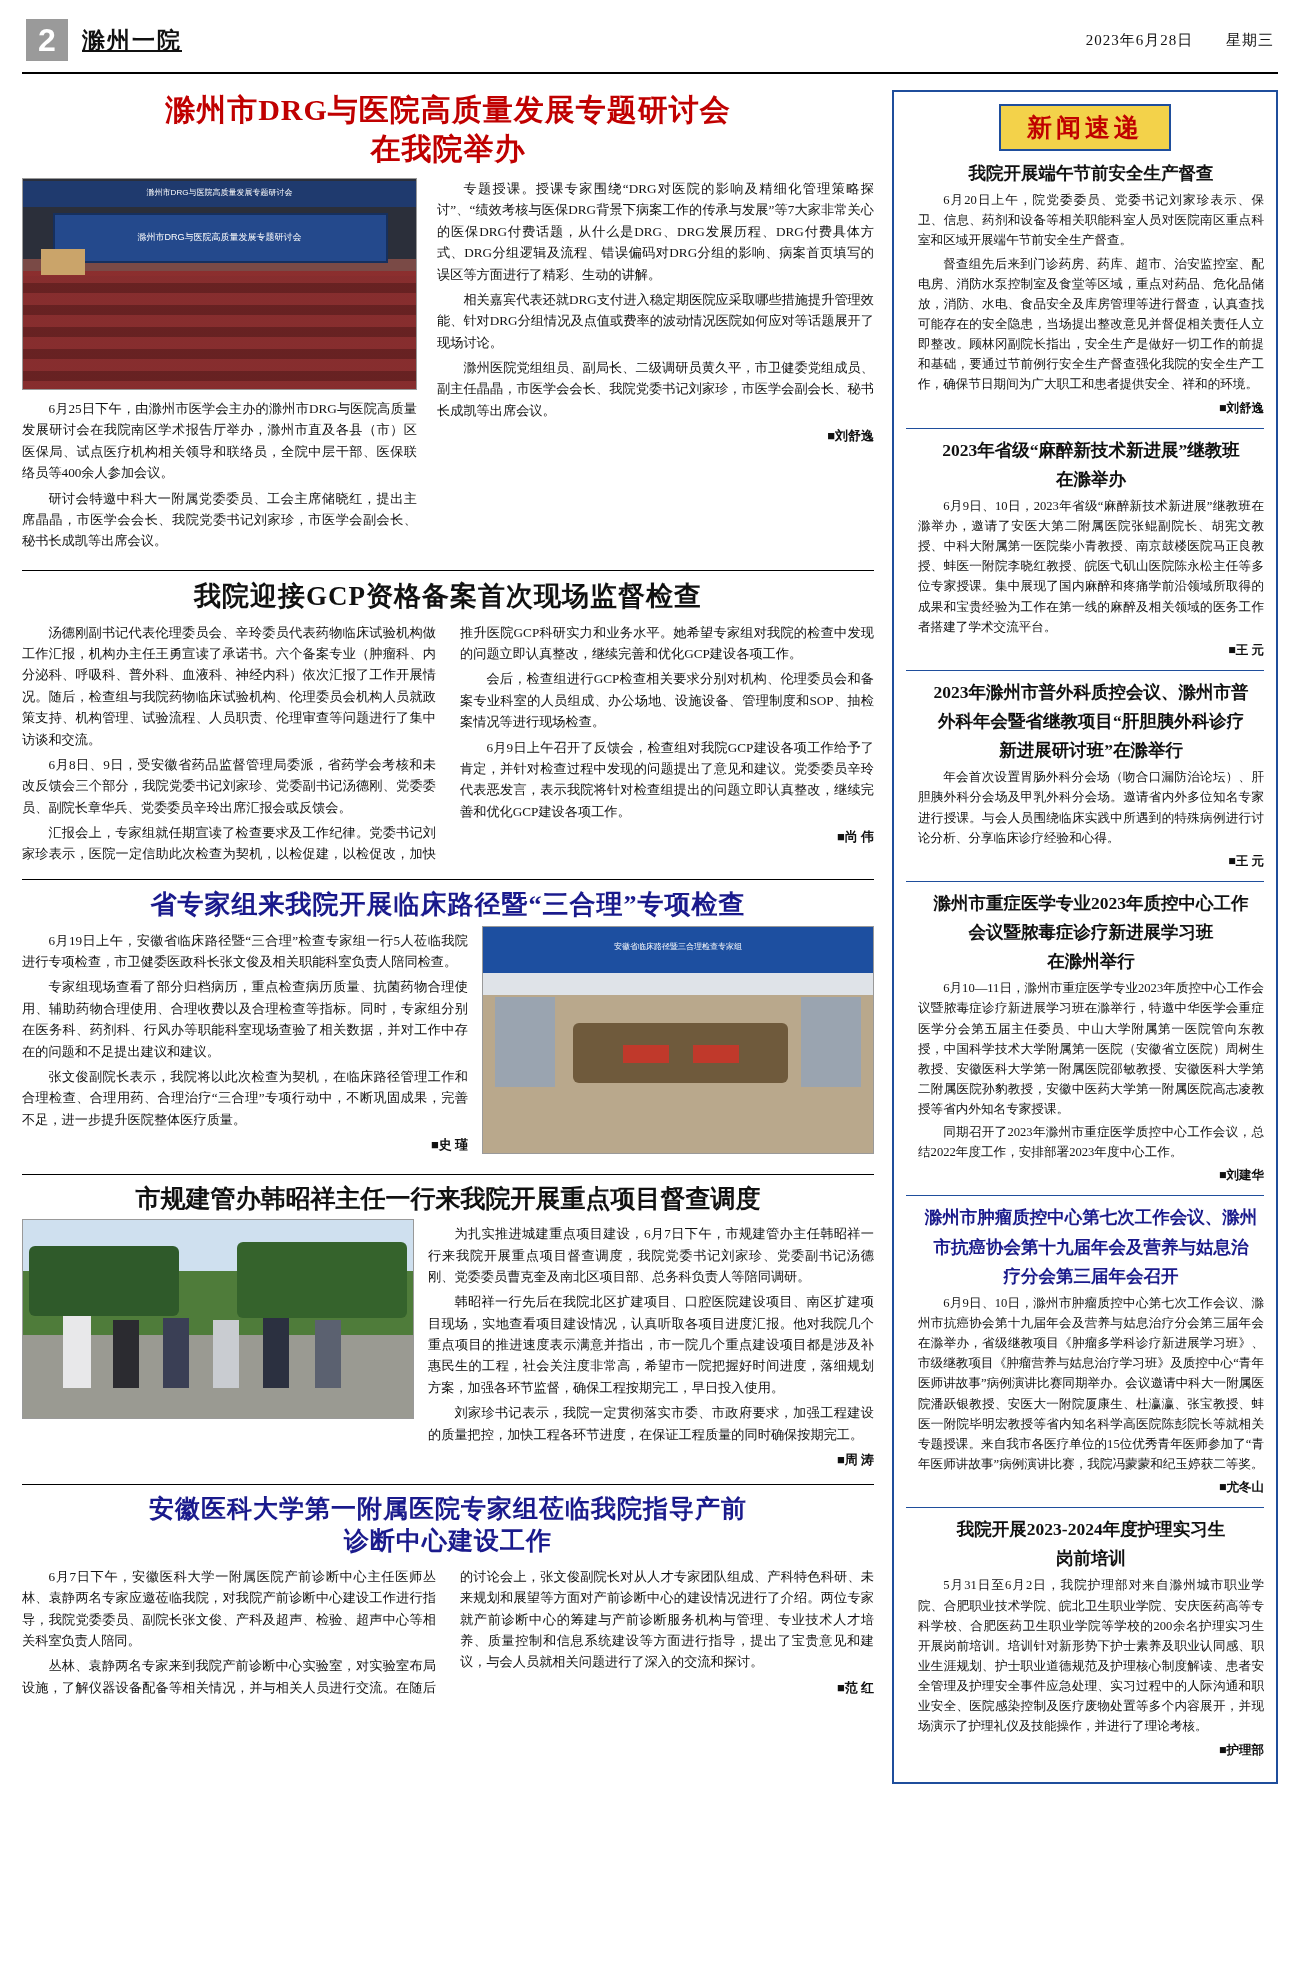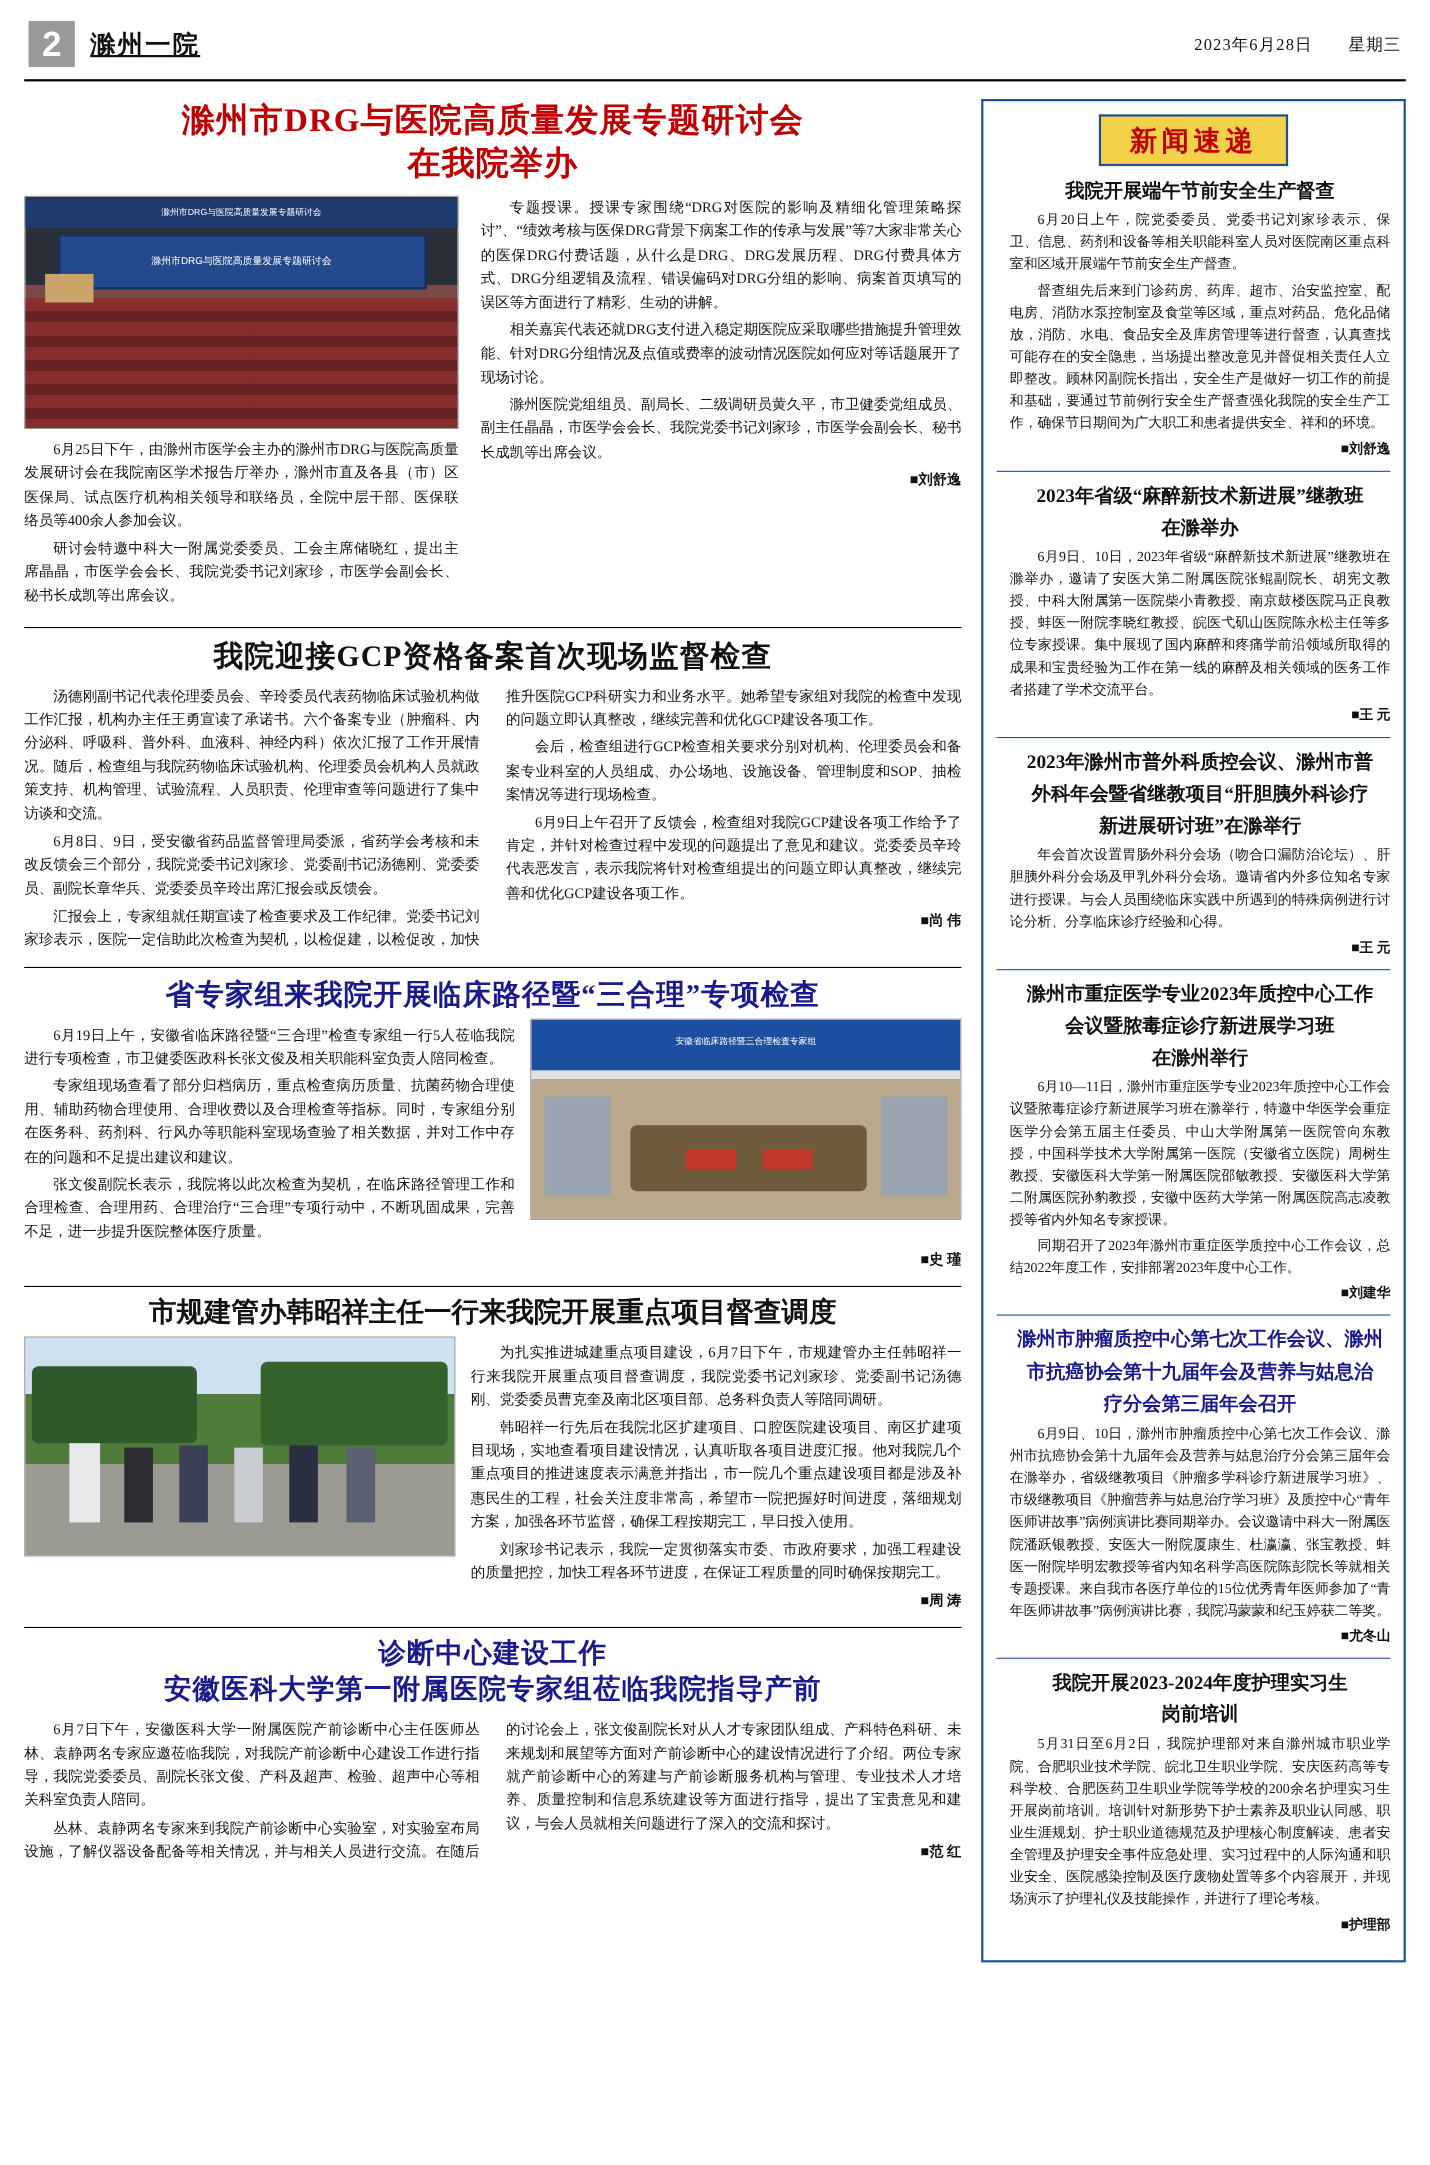--- a/index.html
+++ b/index.html
@@ -144,21 +144,21 @@
           <p>6月9日上午召开了反馈会，检查组对我院GCP建设各项工作给予了肯定，并针对检查过程中发现的问题提出了意见和建议。党委委员辛玲代表恶发言，表示我院将针对检查组提出的问题立即认真整改，继续完善和优化GCP建设各项工作。</p>
           <div class="byline">■尚 伟</div>
         </div>
       </div>
 
       <div class="rule-top"></div>
 
       <div class="article clearfix">
         <div class="headline h2" style="font-size:26px;color:#1a1a8c;">省专家组来我院开展临床路径暨“三合理”专项检查</div>
         <div class="figwrap right">
-          <div class="ph photo" style="width:392px;height:183px;background:linear-gradient(#dfe3e8 0 30%,#b9a88c 30% 100%);">
+          <div class="ph photo" style="width:392px;height:228px;background:linear-gradient(#dfe3e8 0 30%,#b9a88c 30% 100%);">
             <div style="position:absolute;left:0;right:0;top:0;height:46px;background:#1d4fa0;"></div>
             <div class="overlaytext" style="top:14px;">安徽省临床路径暨三合理检查专家组</div>
             <div style="position:absolute;left:90px;top:96px;width:215px;height:60px;background:#6f5a3c;border-radius:6px;"></div>
             <div style="position:absolute;left:12px;top:70px;width:60px;height:90px;background:#9aa4b0;"></div>
             <div style="position:absolute;right:12px;top:70px;width:60px;height:90px;background:#9aa4b0;"></div>
             <div style="position:absolute;left:140px;top:118px;width:46px;height:18px;background:#c0392b;"></div>
             <div style="position:absolute;left:210px;top:118px;width:46px;height:18px;background:#c0392b;"></div>
           </div>
         </div>
         <div class="body-1col" style="margin-top:8px;">
@@ -189,22 +189,22 @@
           <p>为扎实推进城建重点项目建设，6月7日下午，市规建管办主任韩昭祥一行来我院开展重点项目督查调度，我院党委书记刘家珍、党委副书记汤德刚、党委委员曹克奎及南北区项目部、总务科负责人等陪同调研。</p>
           <p>韩昭祥一行先后在我院北区扩建项目、口腔医院建设项目、南区扩建项目现场，实地查看项目建设情况，认真听取各项目进度汇报。他对我院几个重点项目的推进速度表示满意并指出，市一院几个重点建设项目都是涉及补惠民生的工程，社会关注度非常高，希望市一院把握好时间进度，落细规划方案，加强各环节监督，确保工程按期完工，早日投入使用。</p>
           <p>刘家珍书记表示，我院一定贯彻落实市委、市政府要求，加强工程建设的质量把控，加快工程各环节进度，在保证工程质量的同时确保按期完工。</p>
           <div class="byline">■周 涛</div>
         </div>
       </div>
 
       <div class="rule-top"></div>
 
       <div class="article">
+        <div class="headline h2" style="font-size:25px;color:#1a1a8c;">安徽医科大学第一附属医院专家组莅临我院指导产前</div>
         <div class="headline h2" style="font-size:25px;color:#1a1a8c;">诊断中心建设工作</div>
-        <div class="headline h2" style="font-size:25px;color:#1a1a8c;">安徽医科大学第一附属医院专家组莅临我院指导产前</div>
         <div class="body-2col" style="margin-top:8px;">
           <p>6月7日下午，安徽医科大学一附属医院产前诊断中心主任医师丛林、袁静两名专家应邀莅临我院，对我院产前诊断中心建设工作进行指导，我院党委委员、副院长张文俊、产科及超声、检验、超声中心等相关科室负责人陪同。</p>
           <p>丛林、袁静两名专家来到我院产前诊断中心实验室，对实验室布局设施，了解仪器设备配备等相关情况，并与相关人员进行交流。在随后的讨论会上，张文俊副院长对从人才专家团队组成、产科特色科研、未来规划和展望等方面对产前诊断中心的建设情况进行了介绍。两位专家就产前诊断中心的筹建与产前诊断服务机构与管理、专业技术人才培养、质量控制和信息系统建设等方面进行指导，提出了宝贵意见和建议，与会人员就相关问题进行了深入的交流和探讨。</p>
           <div class="byline">■范 红</div>
         </div>
       </div>
 
     </div>
 
     <div class="right-col">

